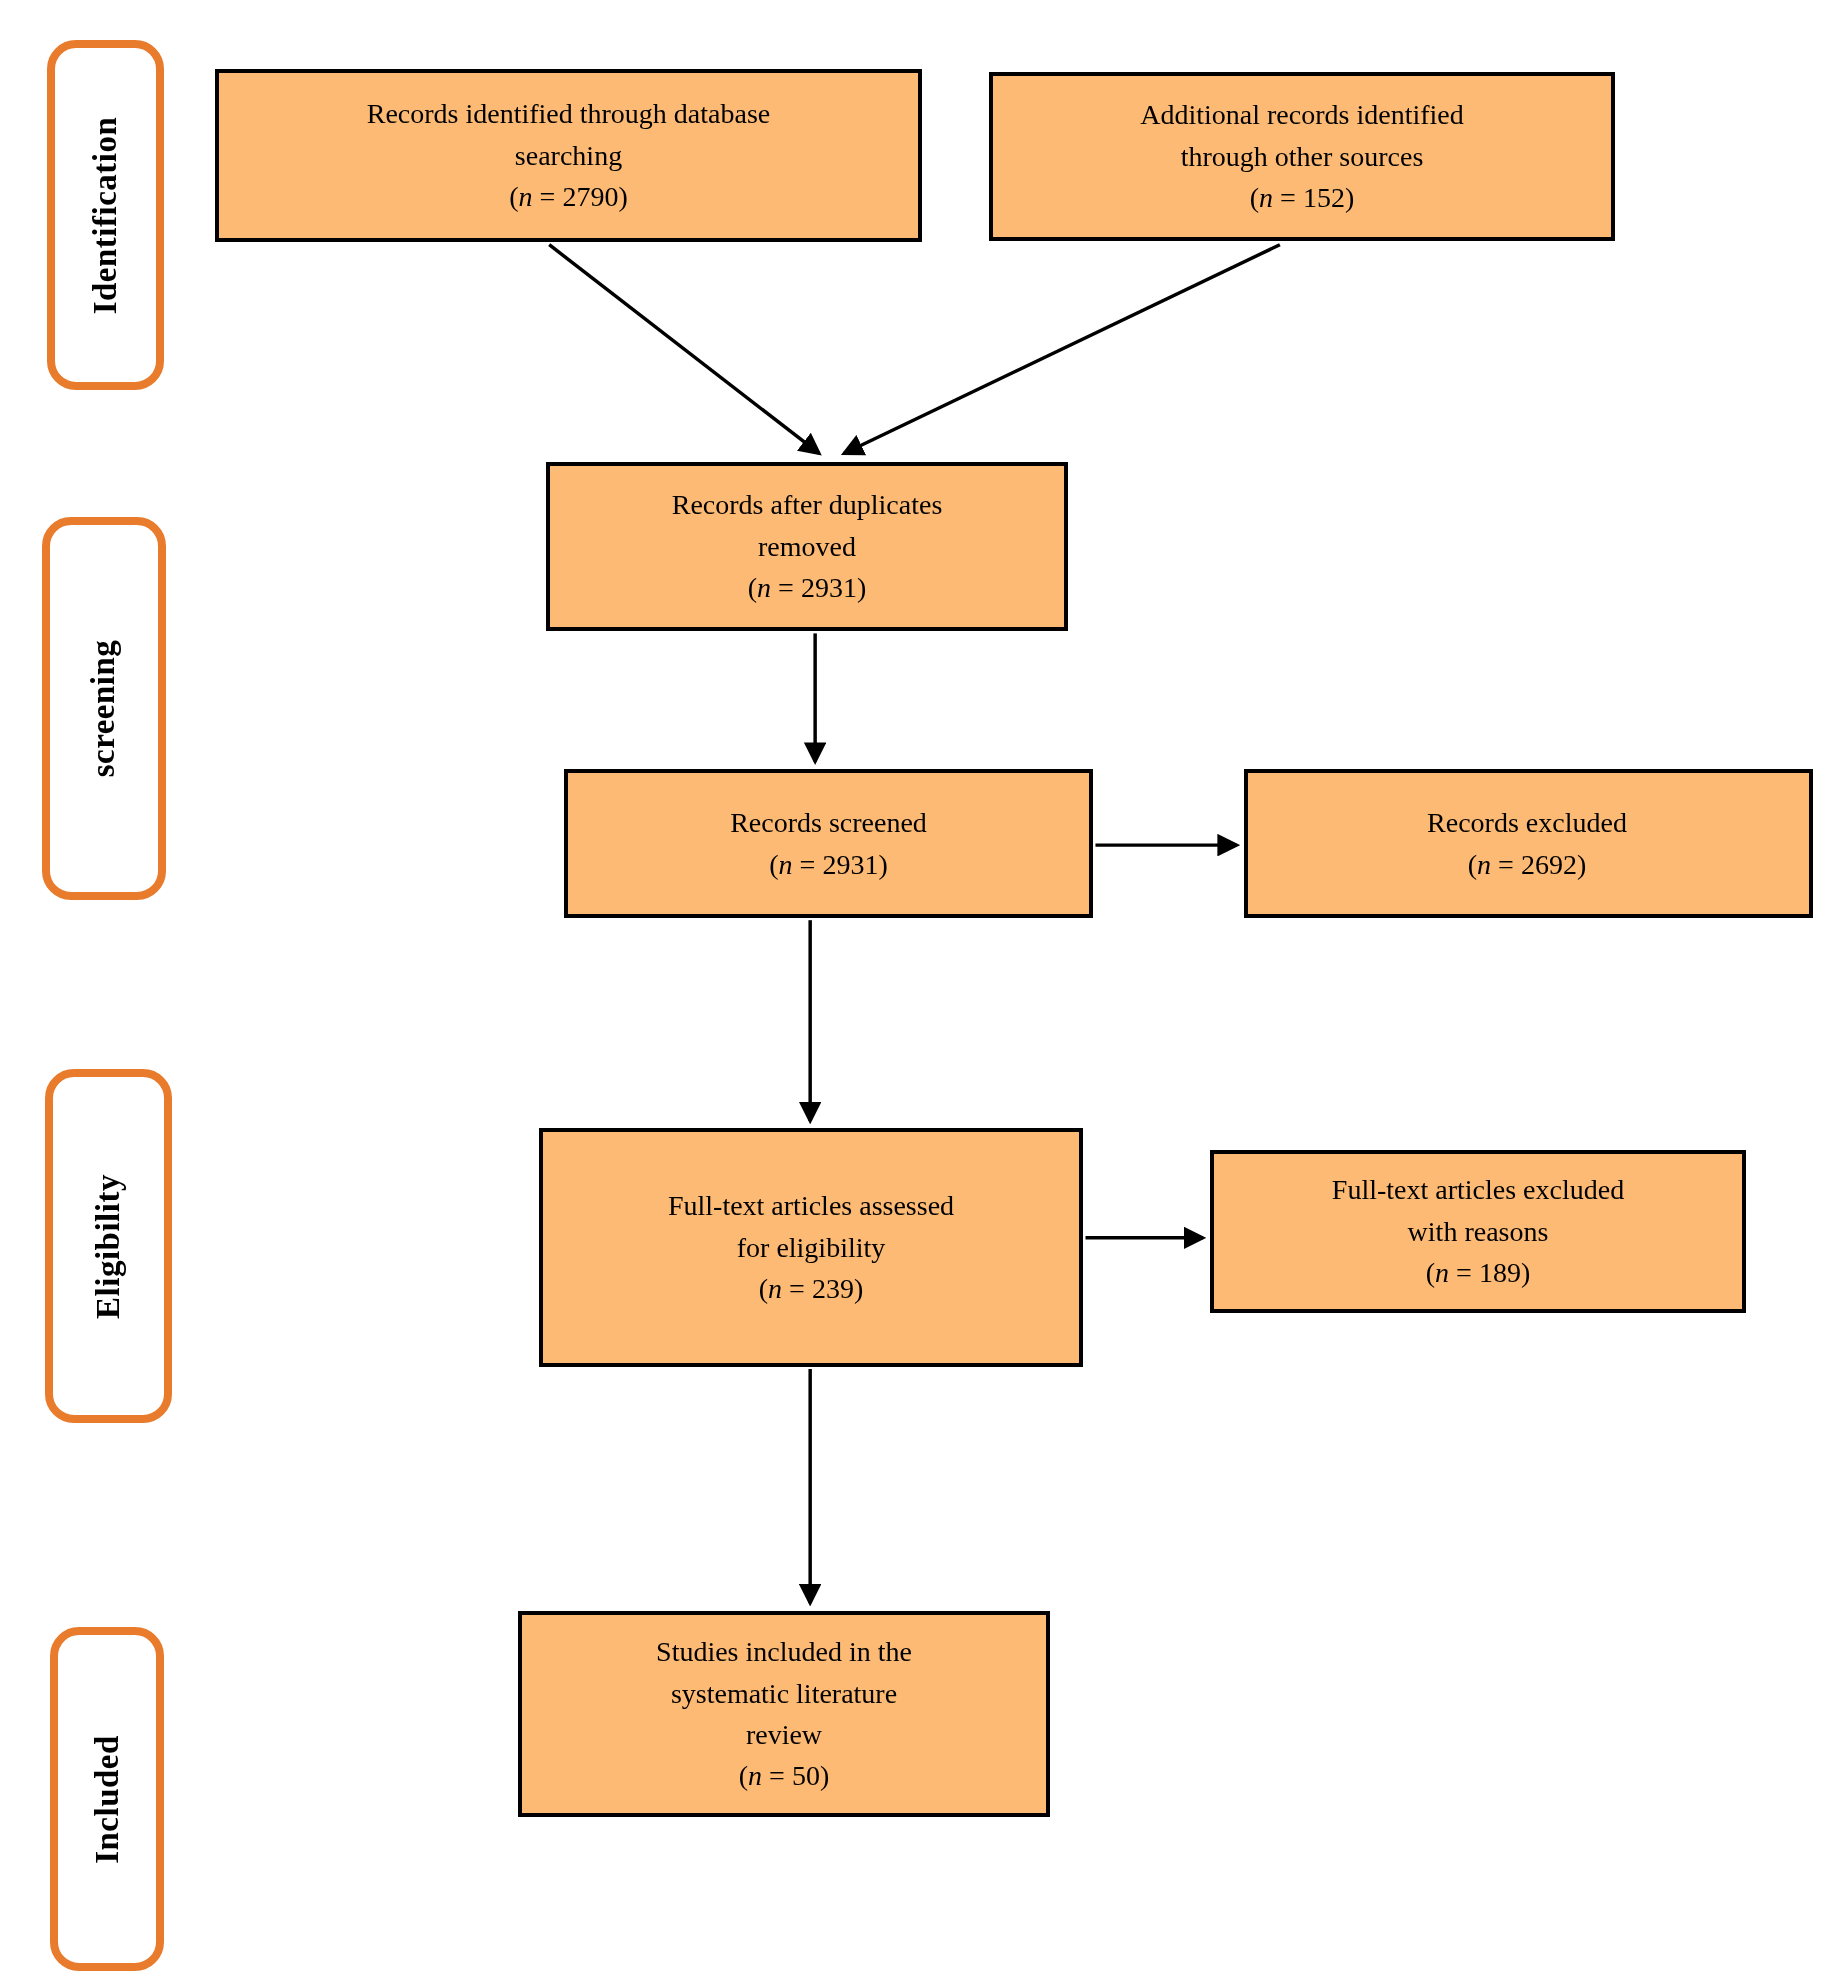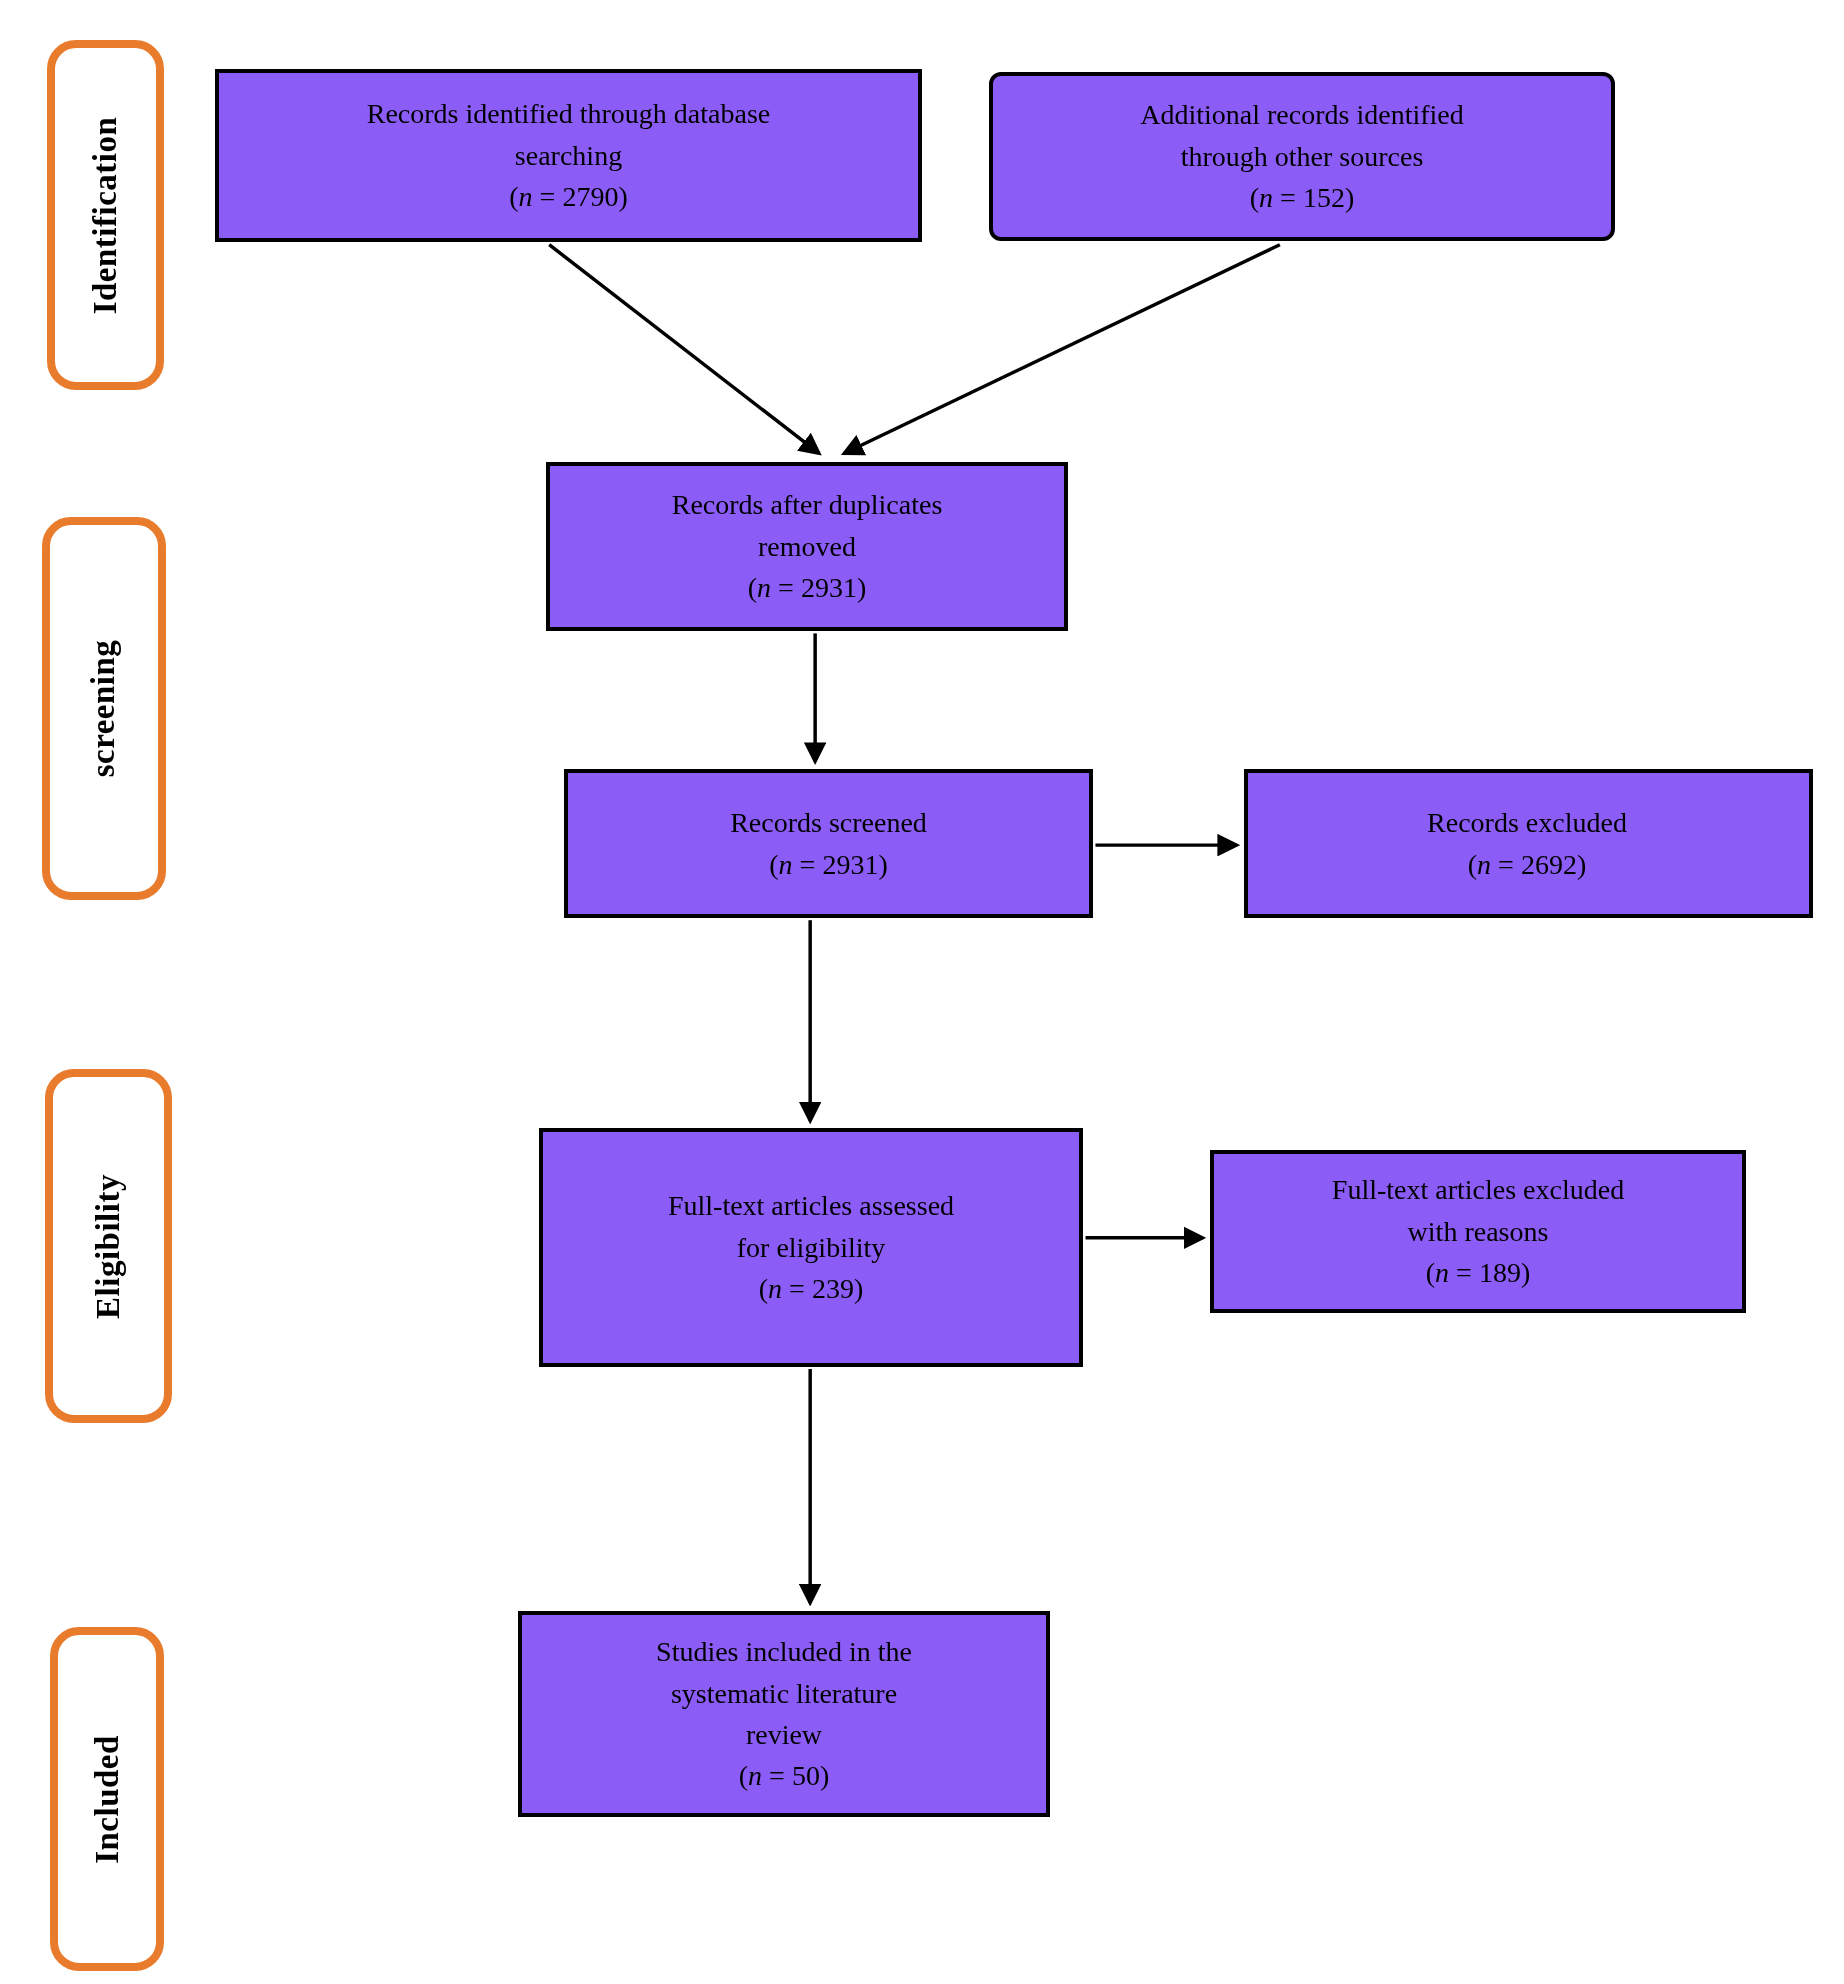--- a/index.html
+++ b/index.html
@@ -37,35 +37,35 @@
   #label-identification { left: 47px;  top: 40px;   width: 117px; height: 350px; }
   #label-screening      { left: 42px;  top: 517px; width: 124px; height: 383px; }
   #label-eligibility    { left: 45px;  top: 1069px; width: 127px; height: 354px; }
   #label-included       { left: 50px; top: 1627px; width: 114px; height: 344px; }
 
   
   .flow-box {
     position: absolute;
     box-sizing: border-box;
     border: 4px solid #000000;
-    background: #8b5cf6;
+    background: #fdba74;
     display: flex;
     flex-direction: column;
     align-items: center;
     justify-content: center;
     text-align: center;
     font-size: 28px;
     line-height: 1.48;
     padding: 5px 10px;
   }
   .flow-box .count span { white-space: pre; }
   .flow-box .count i { font-style: italic; }
 
   #box-database          { left: 215px;  top: 69px;  width: 707px; height: 173px; }
-  #box-other-sources     { left: 989px; top: 72px;  width: 626px; height: 169px; border-radius: 12px; }
+  #box-other-sources     { left: 989px; top: 72px;  width: 626px; height: 169px; }
   #box-deduplicated      { left: 546px; top: 462px;  width: 522px; height: 169px; }
   #box-screened          { left: 564px; top: 769px; width: 529px; height: 149px; }
   #box-excluded          { left: 1244px; top: 769px; width: 569px; height: 149px; padding-left: 7px; }
   #box-fulltext          { left: 539px; top: 1128px; width: 544px; height: 239px; }
   #box-fulltext-excluded { left: 1210px; top: 1150px; width: 536px; height: 163px; }
   #box-included-studies  { left: 518px; top: 1611px; width: 532px; height: 206px; }
 
   
   .arrows {
     position: absolute;

